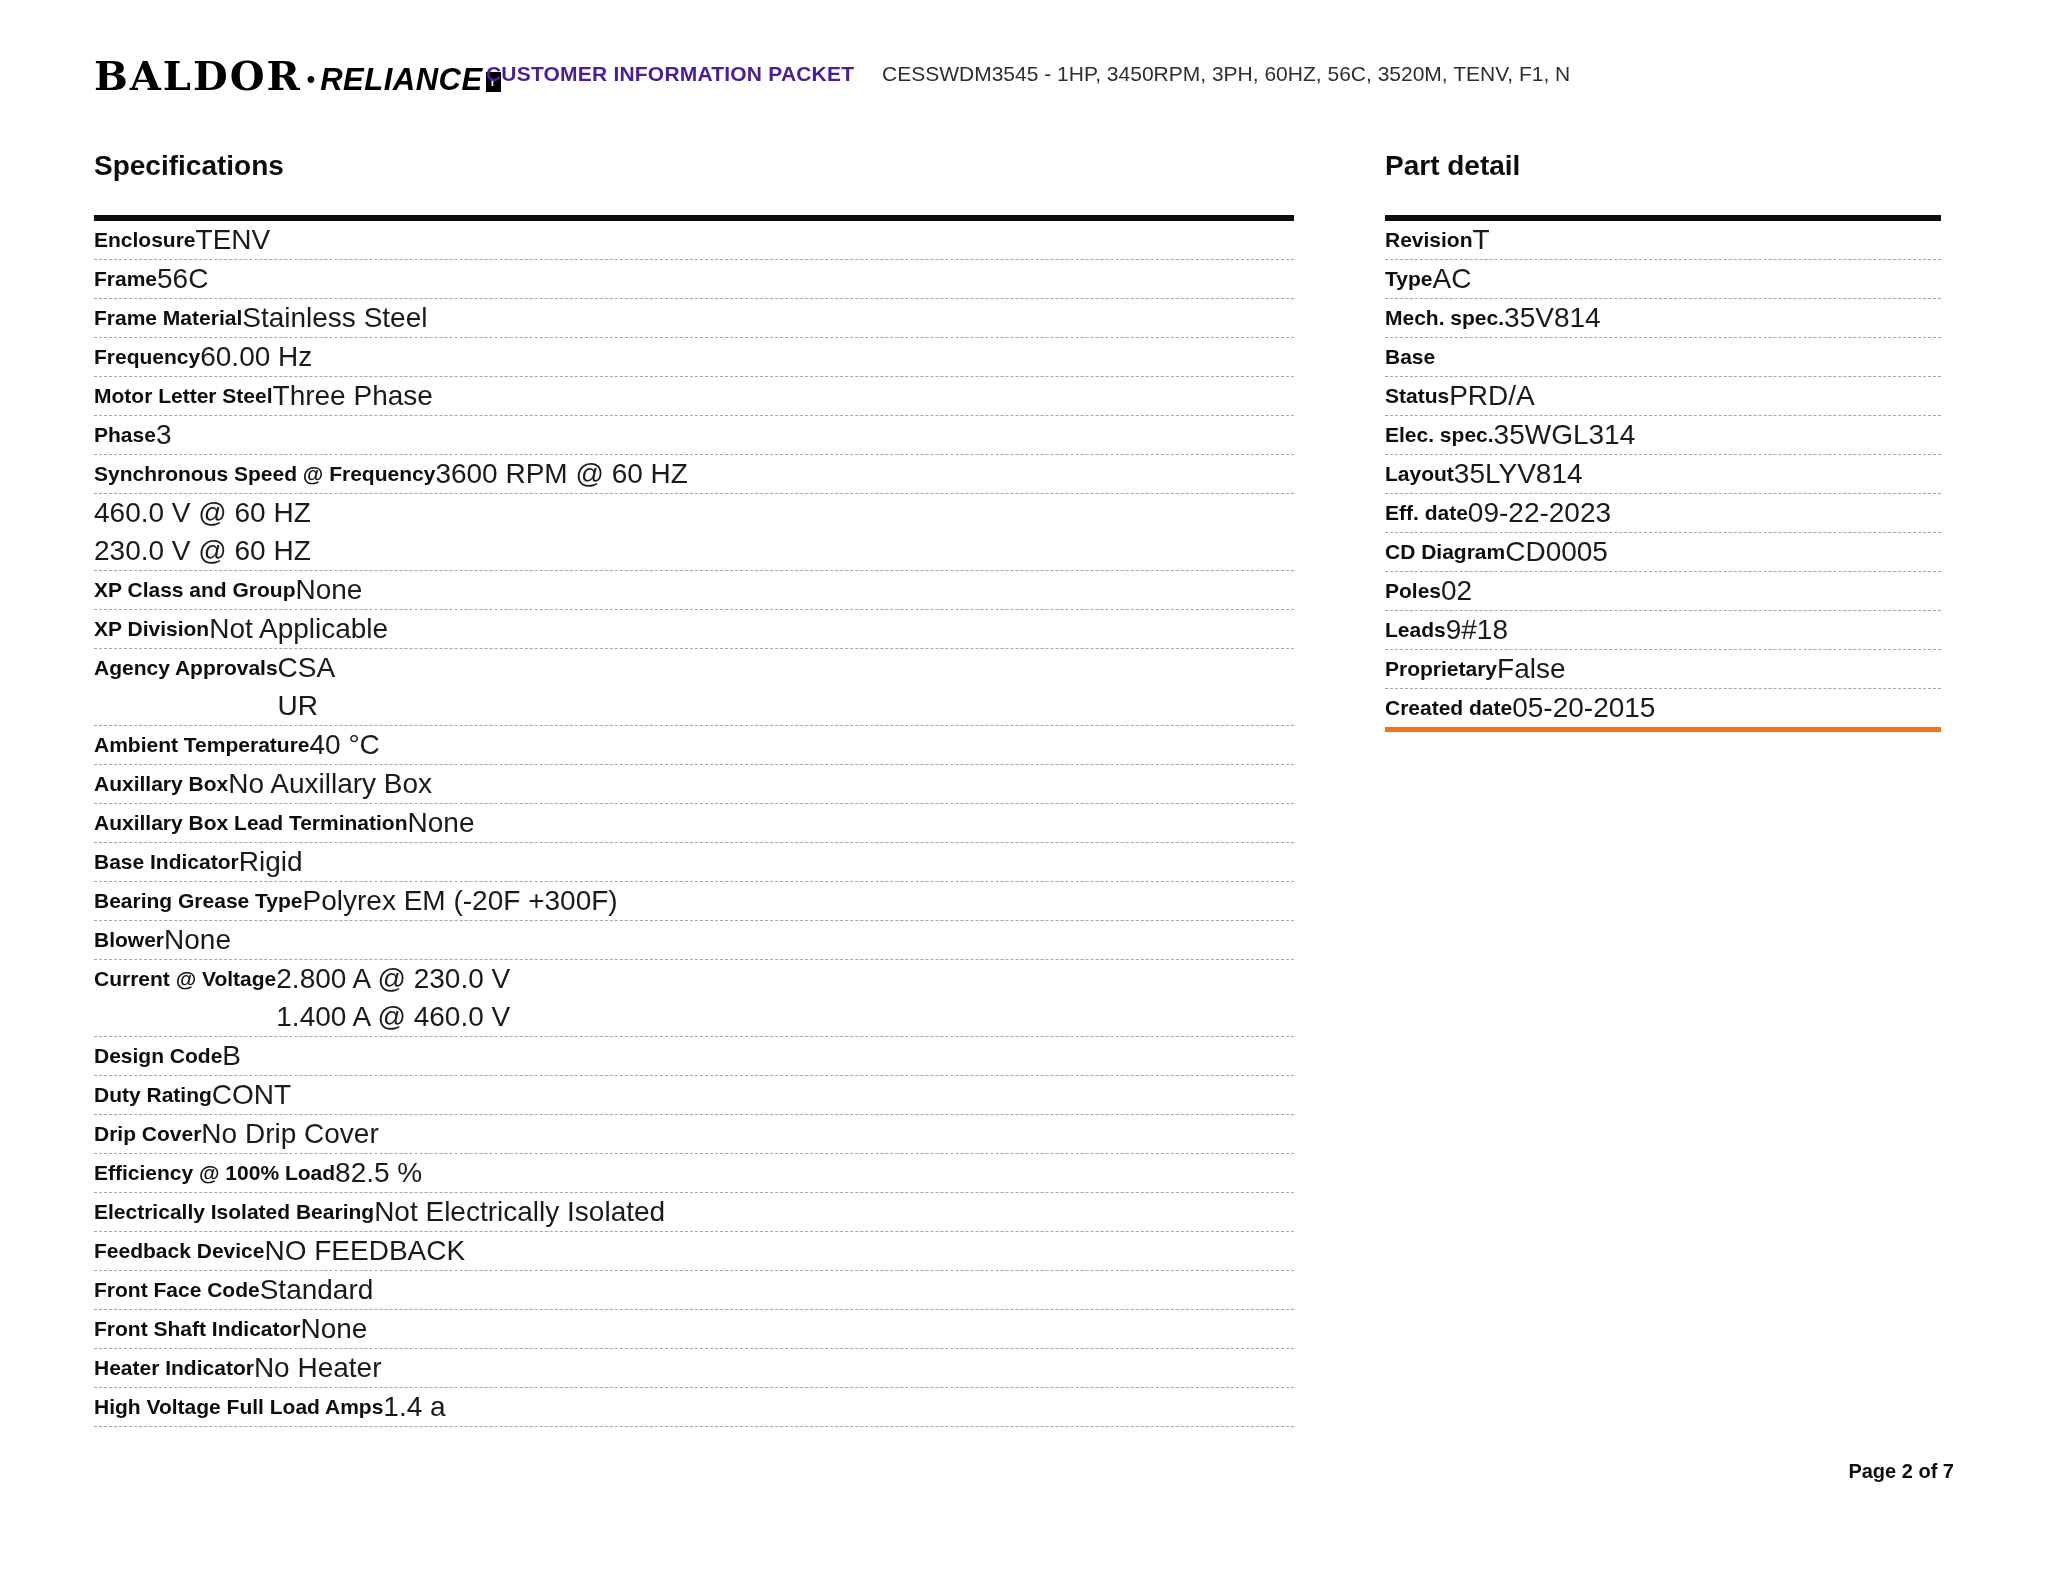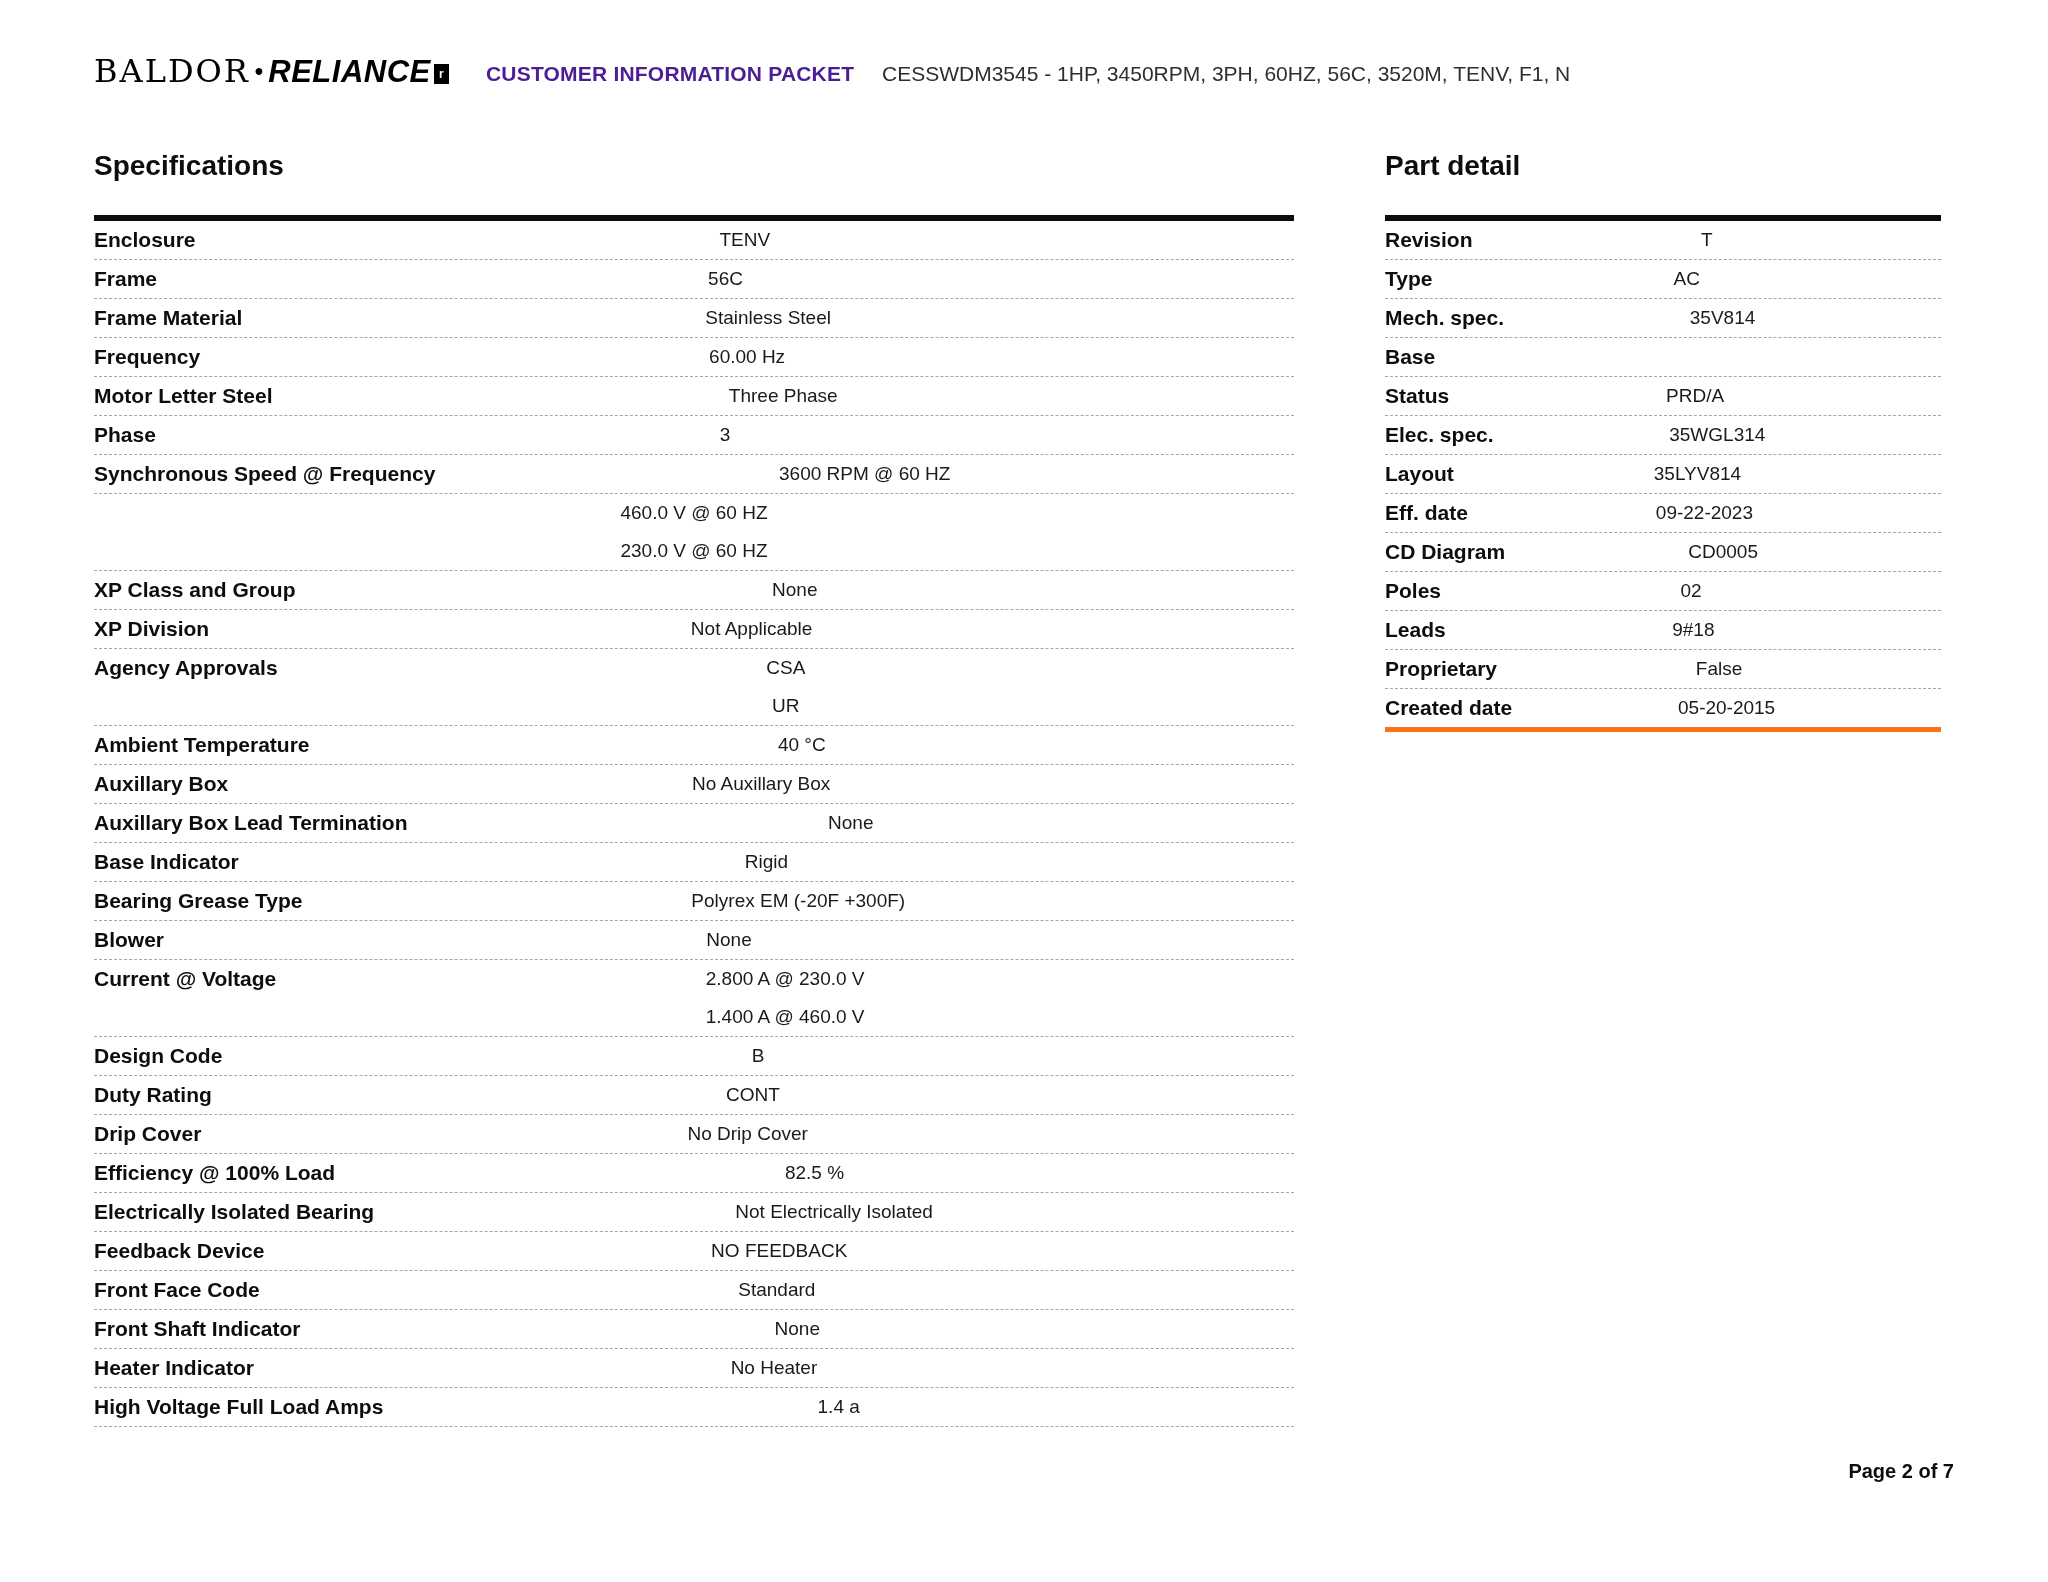--- a/index.html
+++ b/index.html
@@ -10,21 +10,21 @@
     background:#ffffff;
     font-family:"Liberation Sans",sans-serif;
     color:#111111;
     overflow:hidden;
   }
   
   .header{position:absolute;left:94px;top:52px;right:94px;height:48px;}
   .logo{position:absolute;left:0;top:0;white-space:nowrap;}
   .logo-baldor{
     font-family:"DejaVu Serif",serif;
-    font-weight:normal;font-size:32px;letter-spacing:2px;color:#000;
+    font-weight:bold;font-size:40px;letter-spacing:2px;color:#000;
   }
   .logo-dot{font-size:24px;font-weight:bold;margin:0 5px;vertical-align:3px;color:#000;}
   .logo-reliance{
     font-family:"Liberation Sans",sans-serif;
     font-style:italic;font-weight:bold;font-size:31px;letter-spacing:0.5px;color:#000;
   }
   .logo-mark{
     display:inline-block;width:15px;height:20px;background:#000;color:#fff;
     font-size:12px;font-weight:bold;font-style:normal;text-align:center;
     line-height:20px;margin-left:3px;vertical-align:4px;
@@ -35,21 +35,21 @@
   .col{position:absolute;top:150px;}
   .col-left{left:94px;width:1200px;}
   .col-right{left:1385px;width:556px;}
   .col-title{font-size:28px;font-weight:bold;margin:0 0 33px 0;color:#0d0d0d;}
   
   .table{border-top:6px solid #0d0d0d;}
   .table.thick-bottom{border-bottom:5px solid #f97316;}
   .row{display:flex;justify-content:space-between;border-bottom:1px dashed #a6a6a6;}
   .table.thick-bottom .row:last-child{border-bottom:none;}
   .label{font-weight:bold;font-size:21px;line-height:38px;white-space:nowrap;color:#0d0d0d;}
-  .vals{flex:1;text-align:center;font-size:19px;color:#1a1a1a;}
+  .vals{flex:1;text-align:left;font-size:28px;color:#1a1a1a;}
   .val-line{line-height:38px;min-height:38px;white-space:nowrap;}
   
   .footer{position:absolute;right:94px;top:1460px;font-size:20px;font-weight:bold;color:#0d0d0d;}
 </style>
 </head>
 <body>
 
 <div class="page">
 
   <div class="header">

